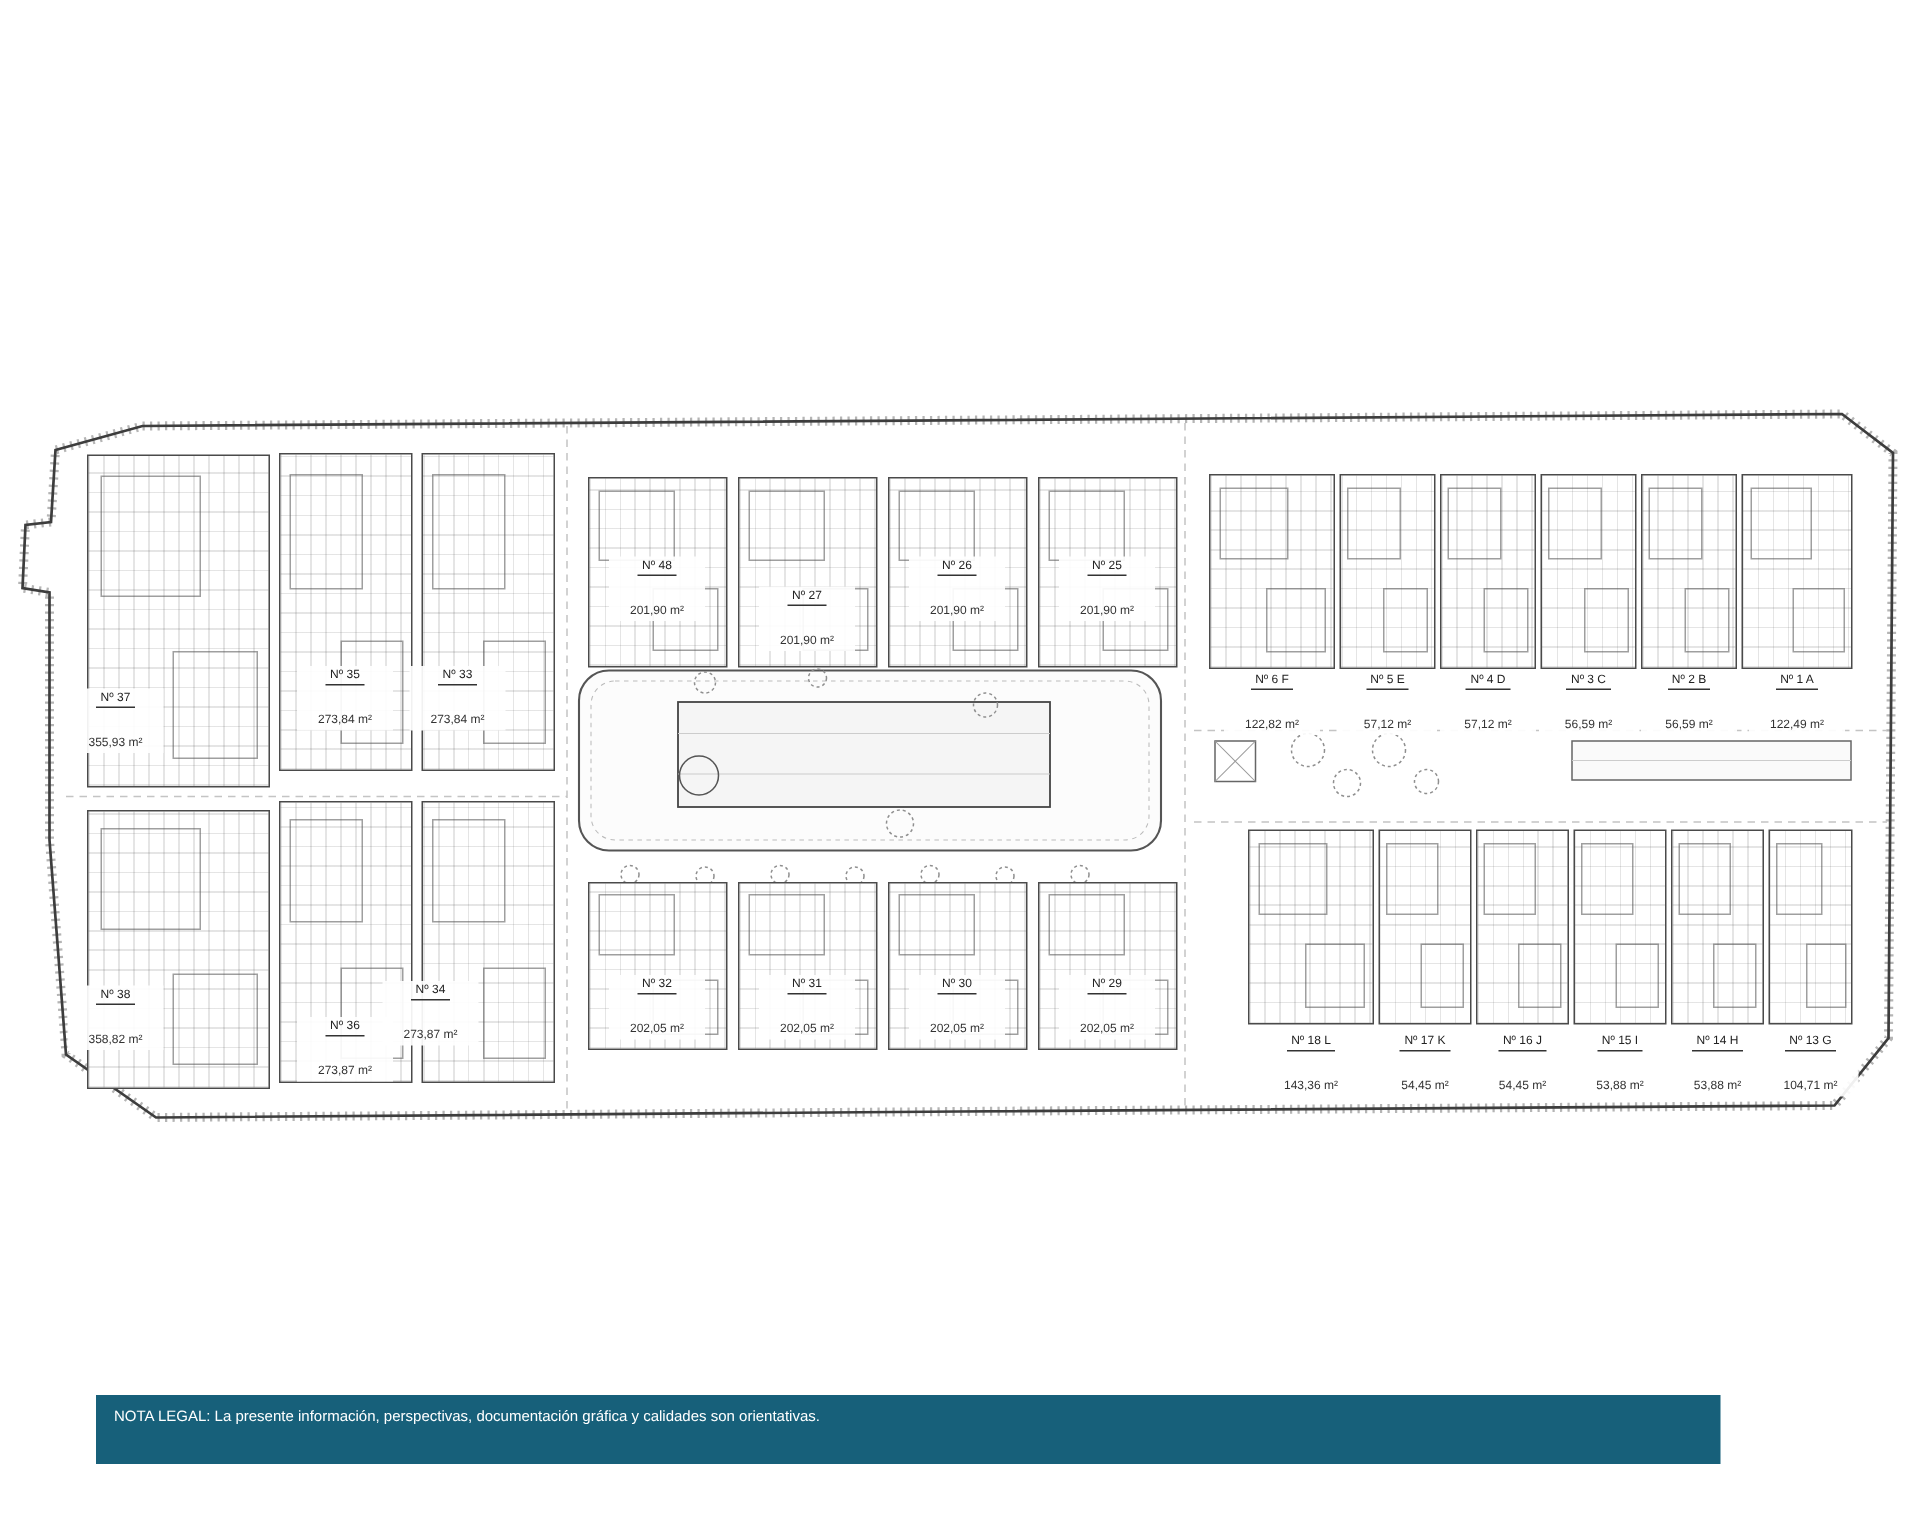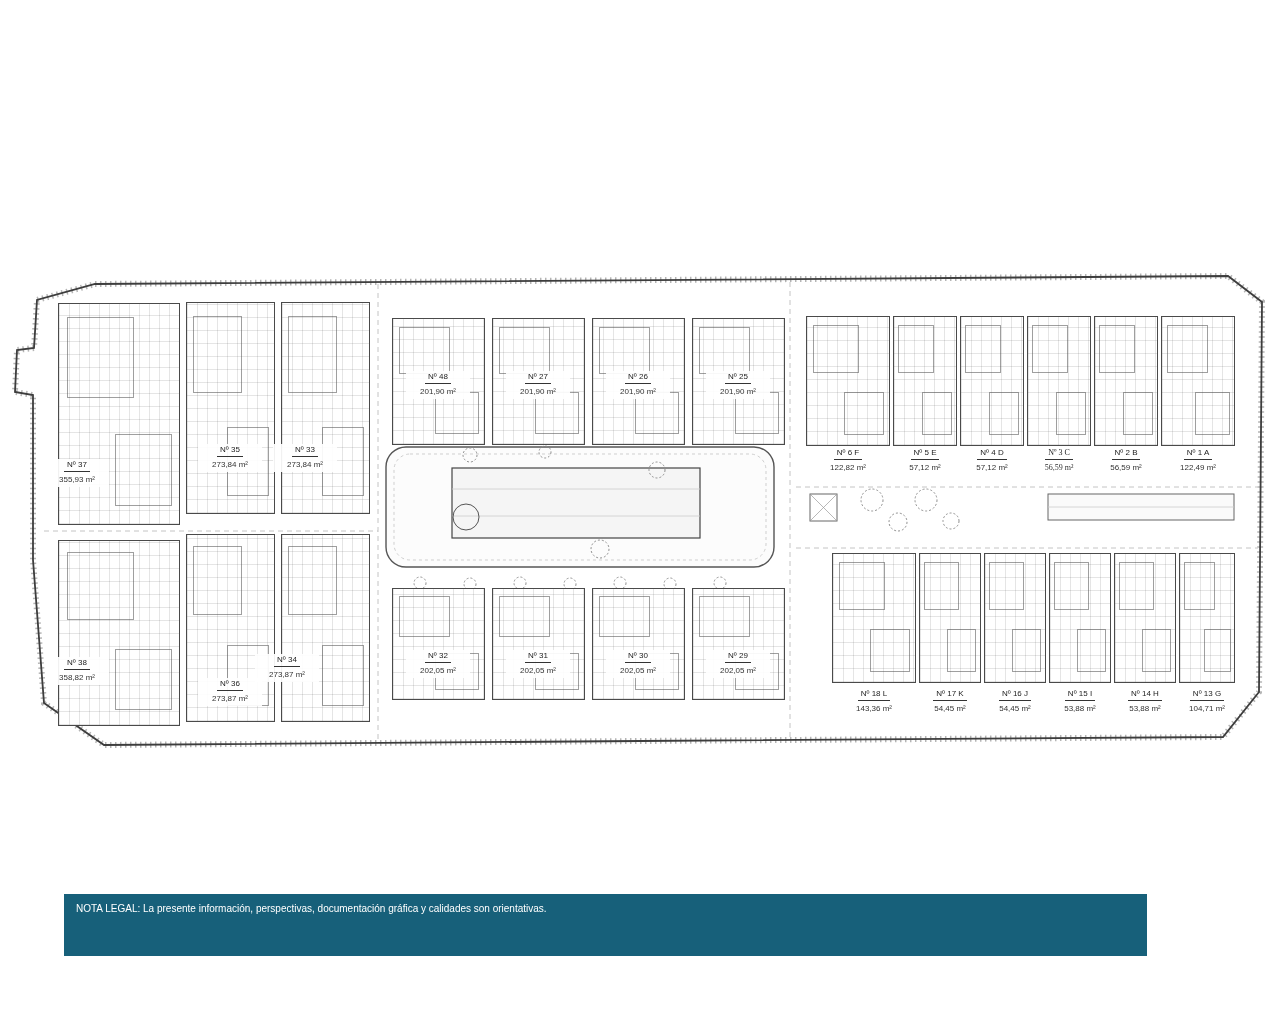--- a/index.html
+++ b/index.html
@@ -16,23 +16,23 @@
       repeating-linear-gradient(90deg, rgba(70,70,70,.14) 0 1px, transparent 1px 10px);
   }
   .blk::before{content:"";position:absolute;left:7%;top:6%;width:54%;height:36%;
     border:1px solid rgba(80,80,80,.55);}
   .blk::after{content:"";position:absolute;right:6%;bottom:8%;width:46%;height:32%;
     border:1px solid rgba(80,80,80,.55);}
 
   .lbl{position:absolute;width:64px;text-align:center;color:#222;line-height:1.3;
     font-size:8px;background:rgba(255,255,255,.92);padding:1px 0;z-index:5;}
   .lbl .num{display:inline-block;border-bottom:1px solid #333;padding:0 3px 1px 3px;}
-  .lbl .area{display:block;font-size:8px;color:#333;margin-top:3px;text-align:center;}
+  .lbl .area{display:block;font-size:8px;color:#333;margin-top:18px;text-align:center;}
 
-  .legal{position:absolute;left:64px;top:894px;width:1083px;height:62px;
+  .legal{position:absolute;left:64px;top:930px;width:1083px;height:46px;
     box-sizing:border-box;background:#17607a;color:#ffffff;font-size:10px;
     padding:7px 12px;line-height:1.55;z-index:6;}
   .legal span{display:block;}
 </style>
 </head>
 <body>
 
 <div class="canvas">
 
   <svg class="plan-svg" viewBox="0 0 1280 1024">
@@ -124,28 +124,28 @@
   <div class="blk" style="left:919px;top:553px;width:62px;height:130px;"></div>
   <div class="blk" style="left:984px;top:553px;width:62px;height:130px;"></div>
   <div class="blk" style="left:1049px;top:553px;width:62px;height:130px;"></div>
   <div class="blk" style="left:1114px;top:553px;width:62px;height:130px;"></div>
   <div class="blk" style="left:1179px;top:553px;width:56px;height:130px;"></div>
 
   <div class="lbl" style="left:45px;top:459px;"><span class="num">Nº 37</span><span class="area">355,93 m²</span></div>
   <div class="lbl" style="left:198px;top:444px;"><span class="num">Nº 35</span><span class="area">273,84 m²</span></div>
   <div class="lbl" style="left:273px;top:444px;"><span class="num">Nº 33</span><span class="area">273,84 m²</span></div>
   <div class="lbl" style="left:406px;top:371px;"><span class="num">Nº 48</span><span class="area">201,90 m²</span></div>
-  <div class="lbl" style="left:506px;top:371px;"><span class="num">Nº 27</span><span class="area">201,90 m²</span></div>
+  <div class="lbl" style="left:506px;top:391px;"><span class="num">Nº 27</span><span class="area">201,90 m²</span></div>
   <div class="lbl" style="left:606px;top:371px;"><span class="num">Nº 26</span><span class="area">201,90 m²</span></div>
   <div class="lbl" style="left:706px;top:371px;"><span class="num">Nº 25</span><span class="area">201,90 m²</span></div>
 
   <div class="lbl" style="left:816px;top:447px;"><span class="num">Nº 6 F</span><span class="area">122,82 m²</span></div>
   <div class="lbl" style="left:893px;top:447px;"><span class="num">Nº 5 E</span><span class="area">57,12 m²</span></div>
   <div class="lbl" style="left:960px;top:447px;"><span class="num">Nº 4 D</span><span class="area">57,12 m²</span></div>
-  <div class="lbl" style="left:1027px;top:447px;font-family:Liberation Serif, serif;"><span class="num">Nº 3 C</span><span class="area">56,59 m²</span></div>
+  <div class="lbl" style="left:1027px;top:447px;"><span class="num">Nº 3 C</span><span class="area">56,59 m²</span></div>
   <div class="lbl" style="left:1094px;top:447px;"><span class="num">Nº 2 B</span><span class="area">56,59 m²</span></div>
   <div class="lbl" style="left:1166px;top:447px;"><span class="num">Nº 1 A</span><span class="area">122,49 m²</span></div>
 
   <div class="lbl" style="left:45px;top:657px;"><span class="num">Nº 38</span><span class="area">358,82 m²</span></div>
   <div class="lbl" style="left:198px;top:678px;"><span class="num">Nº 36</span><span class="area">273,87 m²</span></div>
   <div class="lbl" style="left:255px;top:654px;"><span class="num">Nº 34</span><span class="area">273,87 m²</span></div>
   <div class="lbl" style="left:406px;top:650px;"><span class="num">Nº 32</span><span class="area">202,05 m²</span></div>
   <div class="lbl" style="left:506px;top:650px;"><span class="num">Nº 31</span><span class="area">202,05 m²</span></div>
   <div class="lbl" style="left:606px;top:650px;"><span class="num">Nº 30</span><span class="area">202,05 m²</span></div>
   <div class="lbl" style="left:706px;top:650px;"><span class="num">Nº 29</span><span class="area">202,05 m²</span></div>

